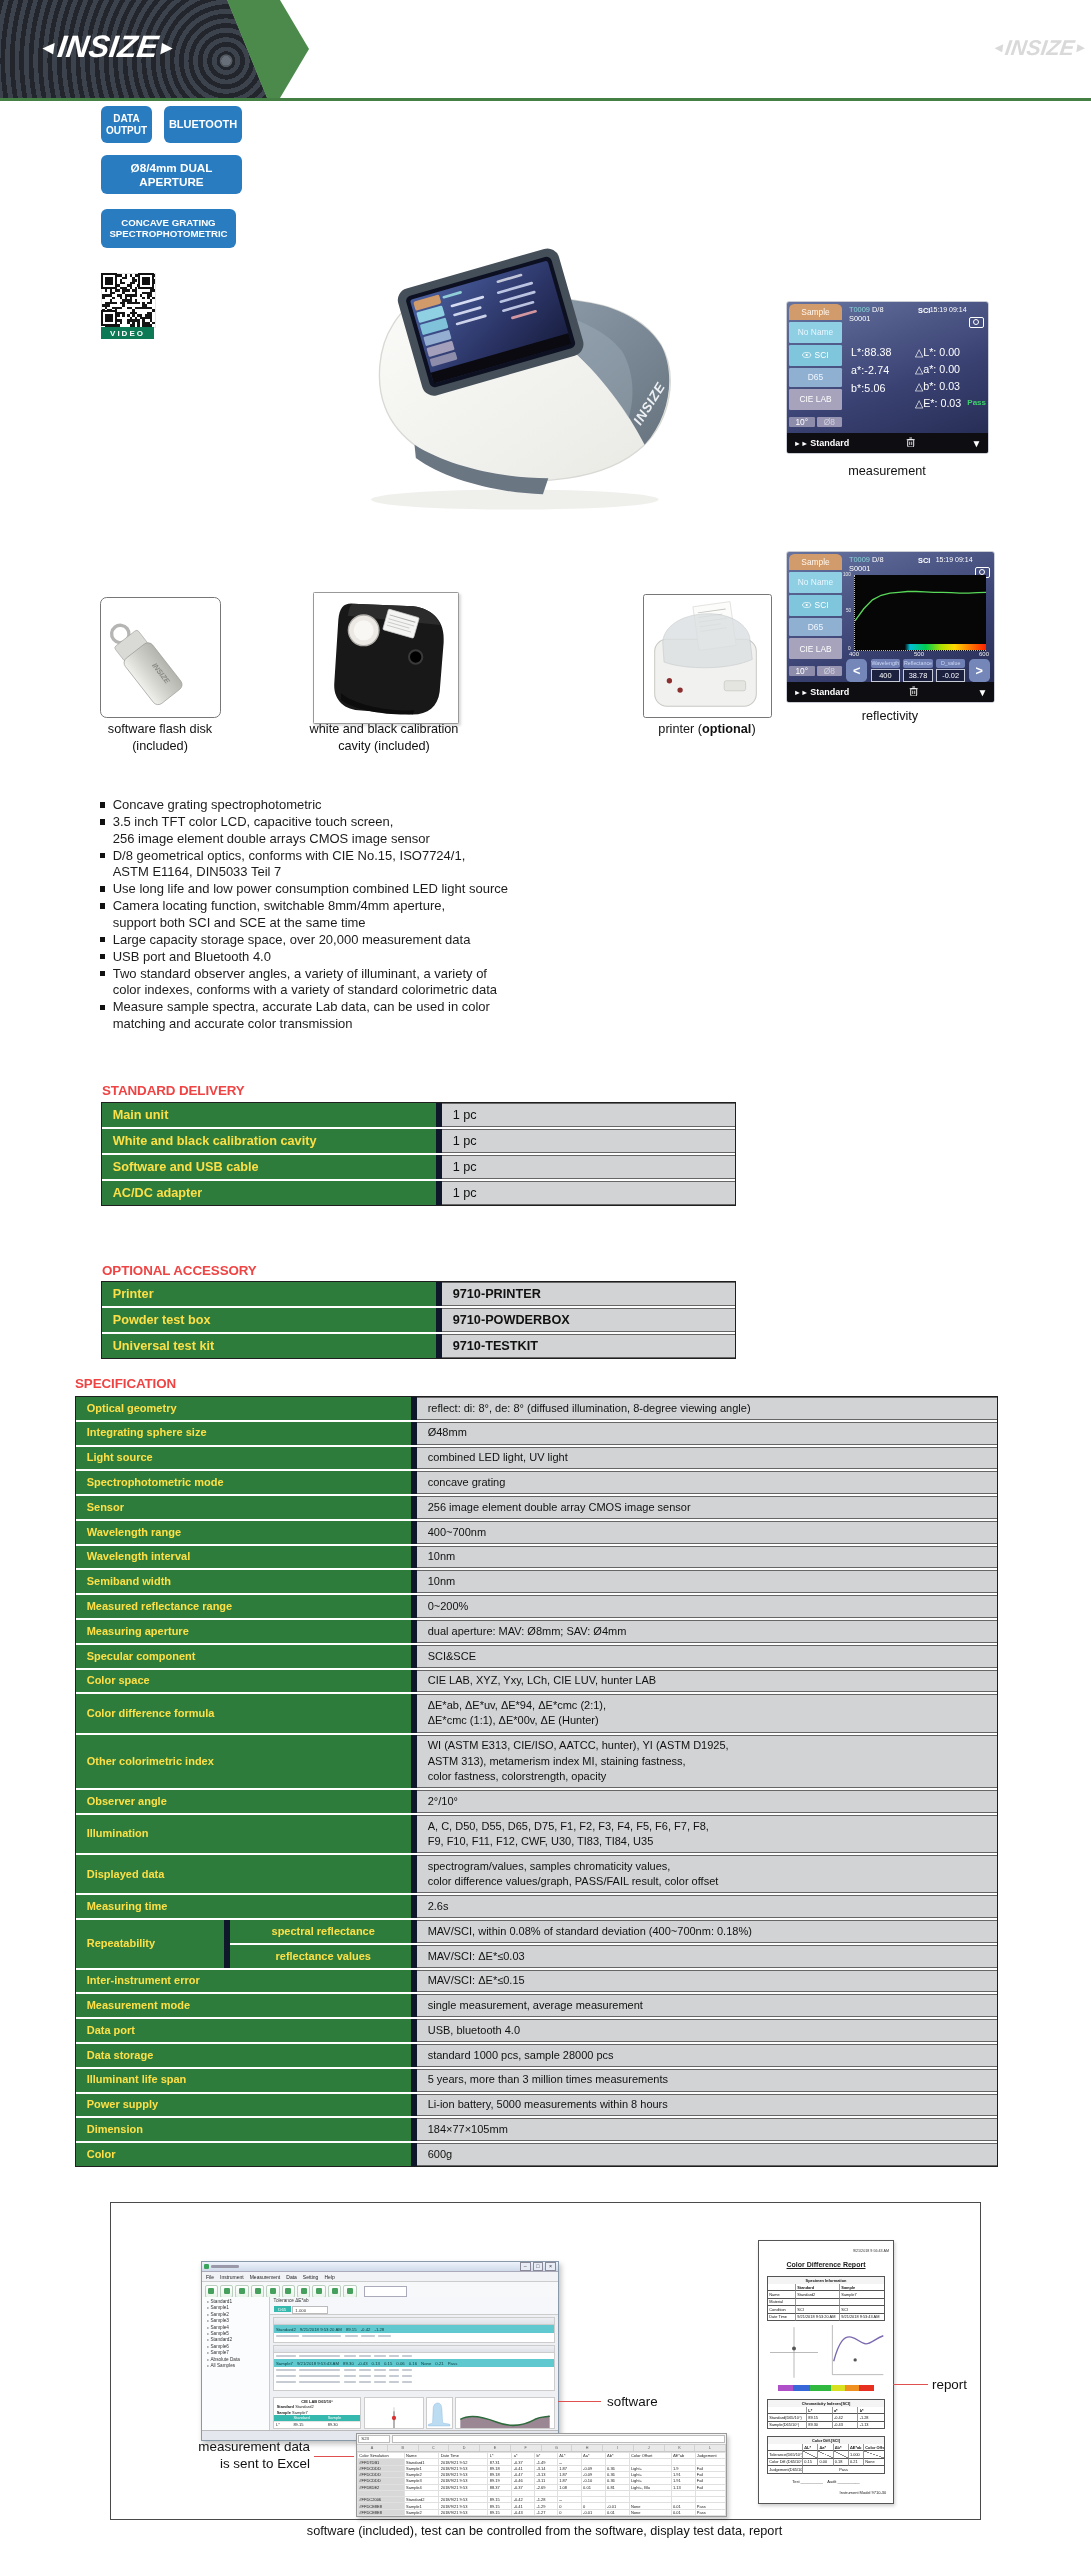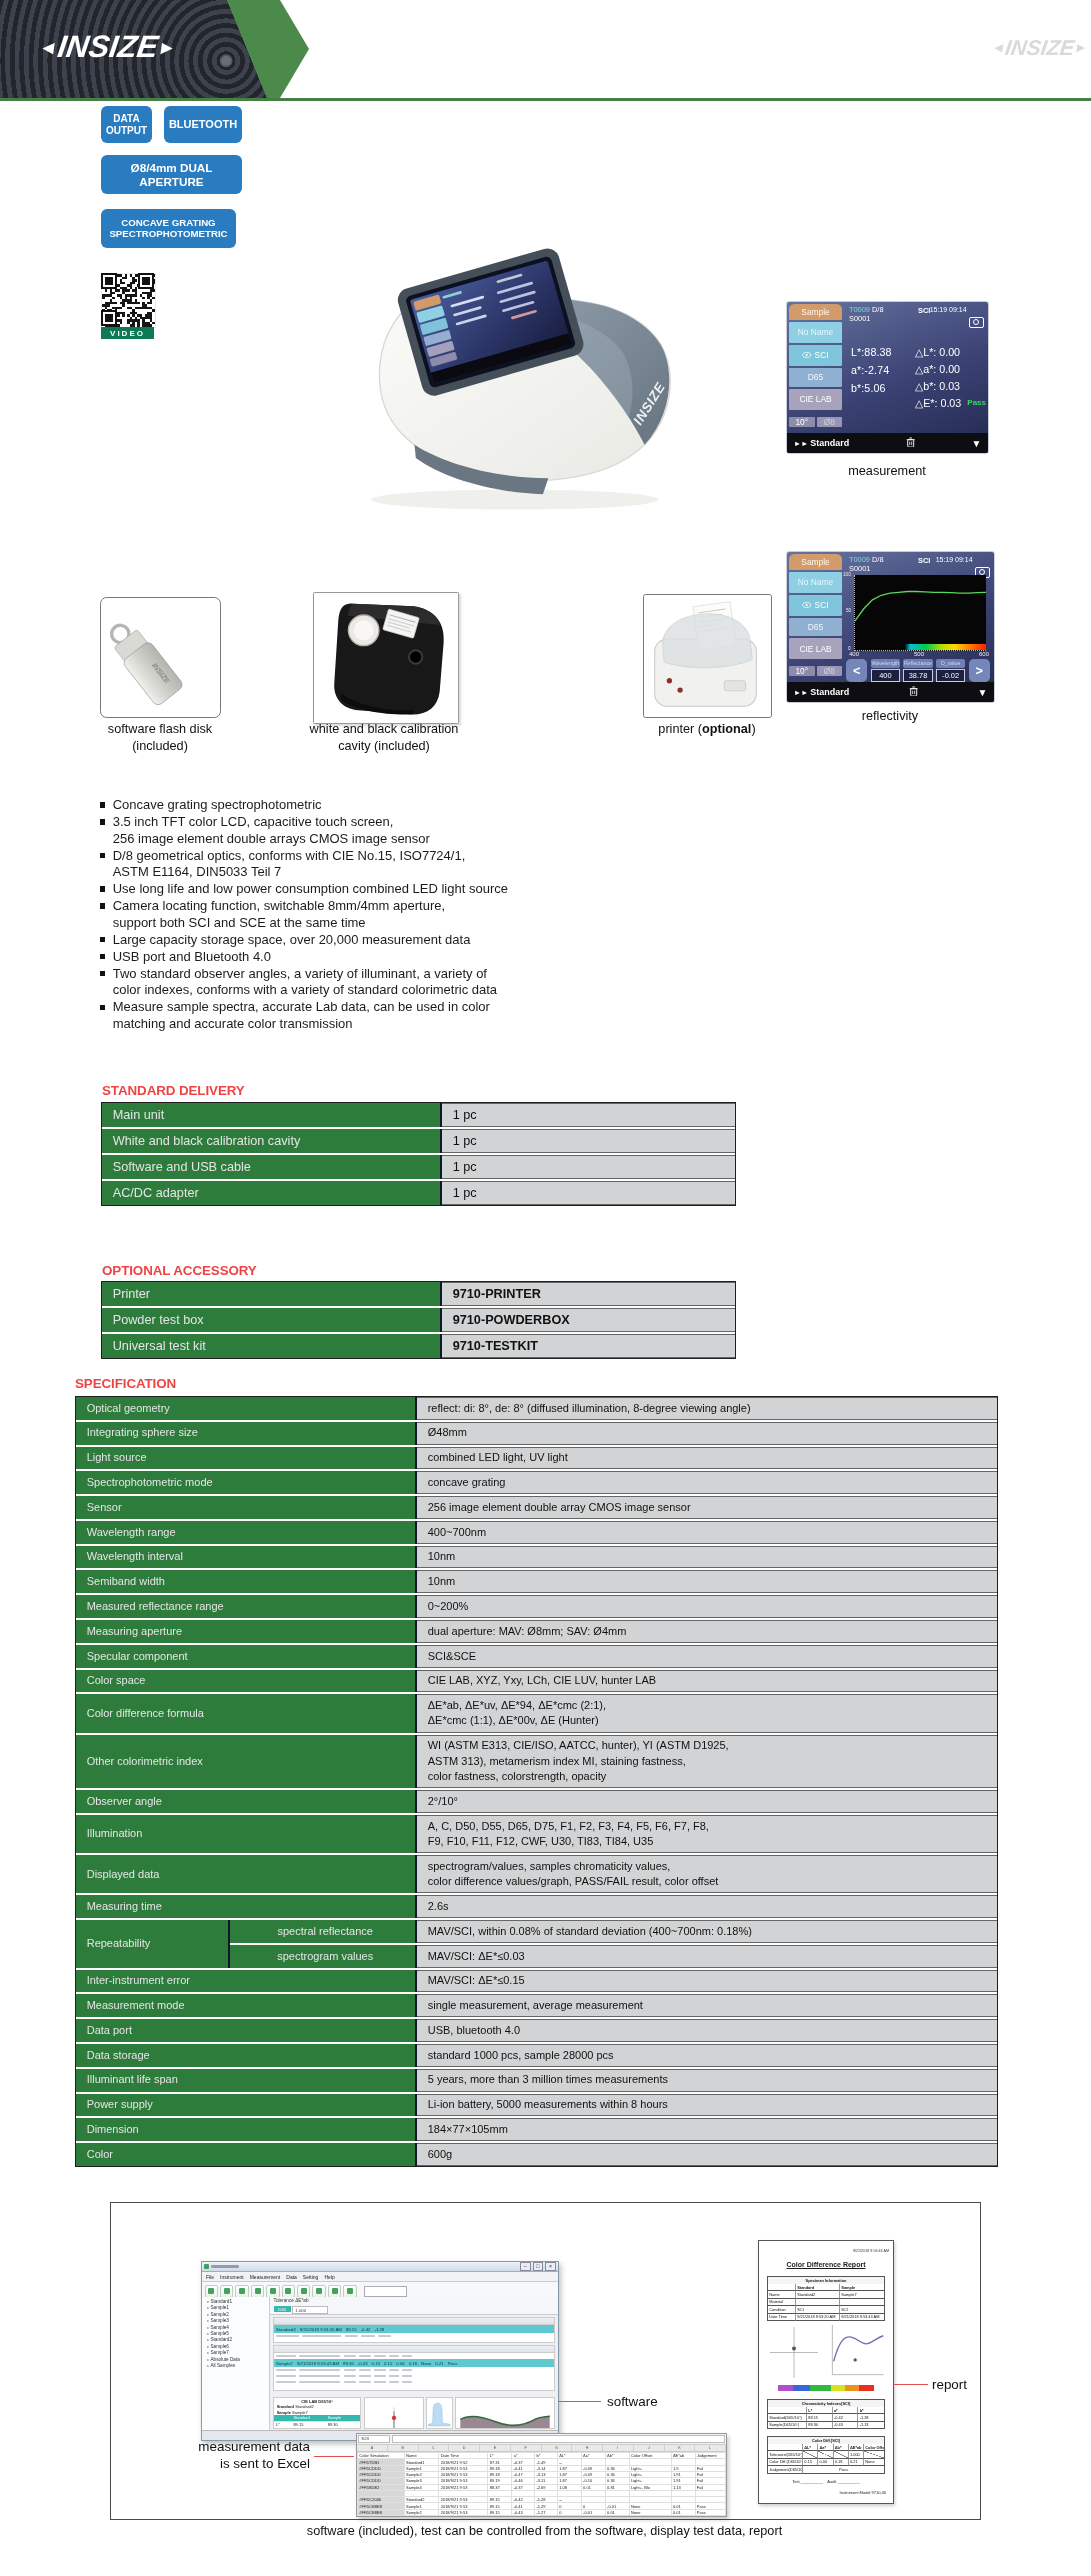--- a/index.html
+++ b/index.html
@@ -94,22 +94,22 @@
 
   
   #features{left:100px;top:797px;width:575px}
   .feat{display:flex;gap:7.4px;font-size:13px;line-height:16.4px;margin-bottom:0.7px;white-space:pre-line}
   .feat::before{content:"";width:5.3px;height:5.3px;background:#111;margin-top:5.3px;flex:none}
 
   
   .sec-h{position:absolute;font-size:13.4px;font-weight:bold;color:#ef4444;letter-spacing:-0.1px}
   .tbl-wrap{position:absolute;border:1.3px solid #1f1f1f;overflow:hidden;background:#fff}
   table.ptable{border-collapse:separate;border-spacing:0 2px;margin:-2px 0;width:100%;table-layout:fixed}
-  .ptable th{background:#2e7c3c;color:#e5e5e5;text-align:left;font-size:12.7px;font-weight:normal;
-    padding:4px 5.3px 4px 10.7px;border-right:2px solid #0f172a}
+  .ptable th{background:#2e7c3c;color:#fde047;text-align:left;font-size:12.7px;font-weight:bold;
+    padding:4px 5.3px 4px 10.7px;border-right:6px solid #0f172a}
   .ptable td{background:#d2d3d4;font-size:12.7px;padding:4px 5.3px 4px 10.7px;
     border-top:0.7px solid #666;border-bottom:0.7px solid #666;color:#111}
   #optional-table td{font-weight:bold}
   table.spec th,table.spec td{font-size:11px;padding:2.7px 5.3px 2.7px 10.7px;line-height:15.4px}
   table.spec td{white-space:pre-line}
   th.sub{text-align:center;padding-left:2.7px}
 
   
   #bpanel{left:110px;top:2202px;width:869px;height:316px;border:1.3px solid #4a4a4a}
   #bpanel .in{position:absolute}
@@ -1045,21 +1045,21 @@
             <td>2.6s</td>
           </tr>
         </tbody>
       <tbody>
         <tr>
           <th rowspan="2">Repeatability</th>
           <th class="sub">spectral reflectance</th>
           <td>MAV/SCI, within 0.08% of standard deviation (400~700nm: 0.18%)</td>
         </tr>
         <tr>
-          <th class="sub">spectrogram values</th>
+          <th class="sub">reflectance values</th>
           <td>MAV/SCI: ΔE*≤0.03</td>
         </tr>
       </tbody>
       <tbody>
 
       <tr>
             <th colspan="2">Inter-instrument error</th>
             <td>MAV/SCI: ΔE*≤0.15</td>
           </tr>
           <tr>

